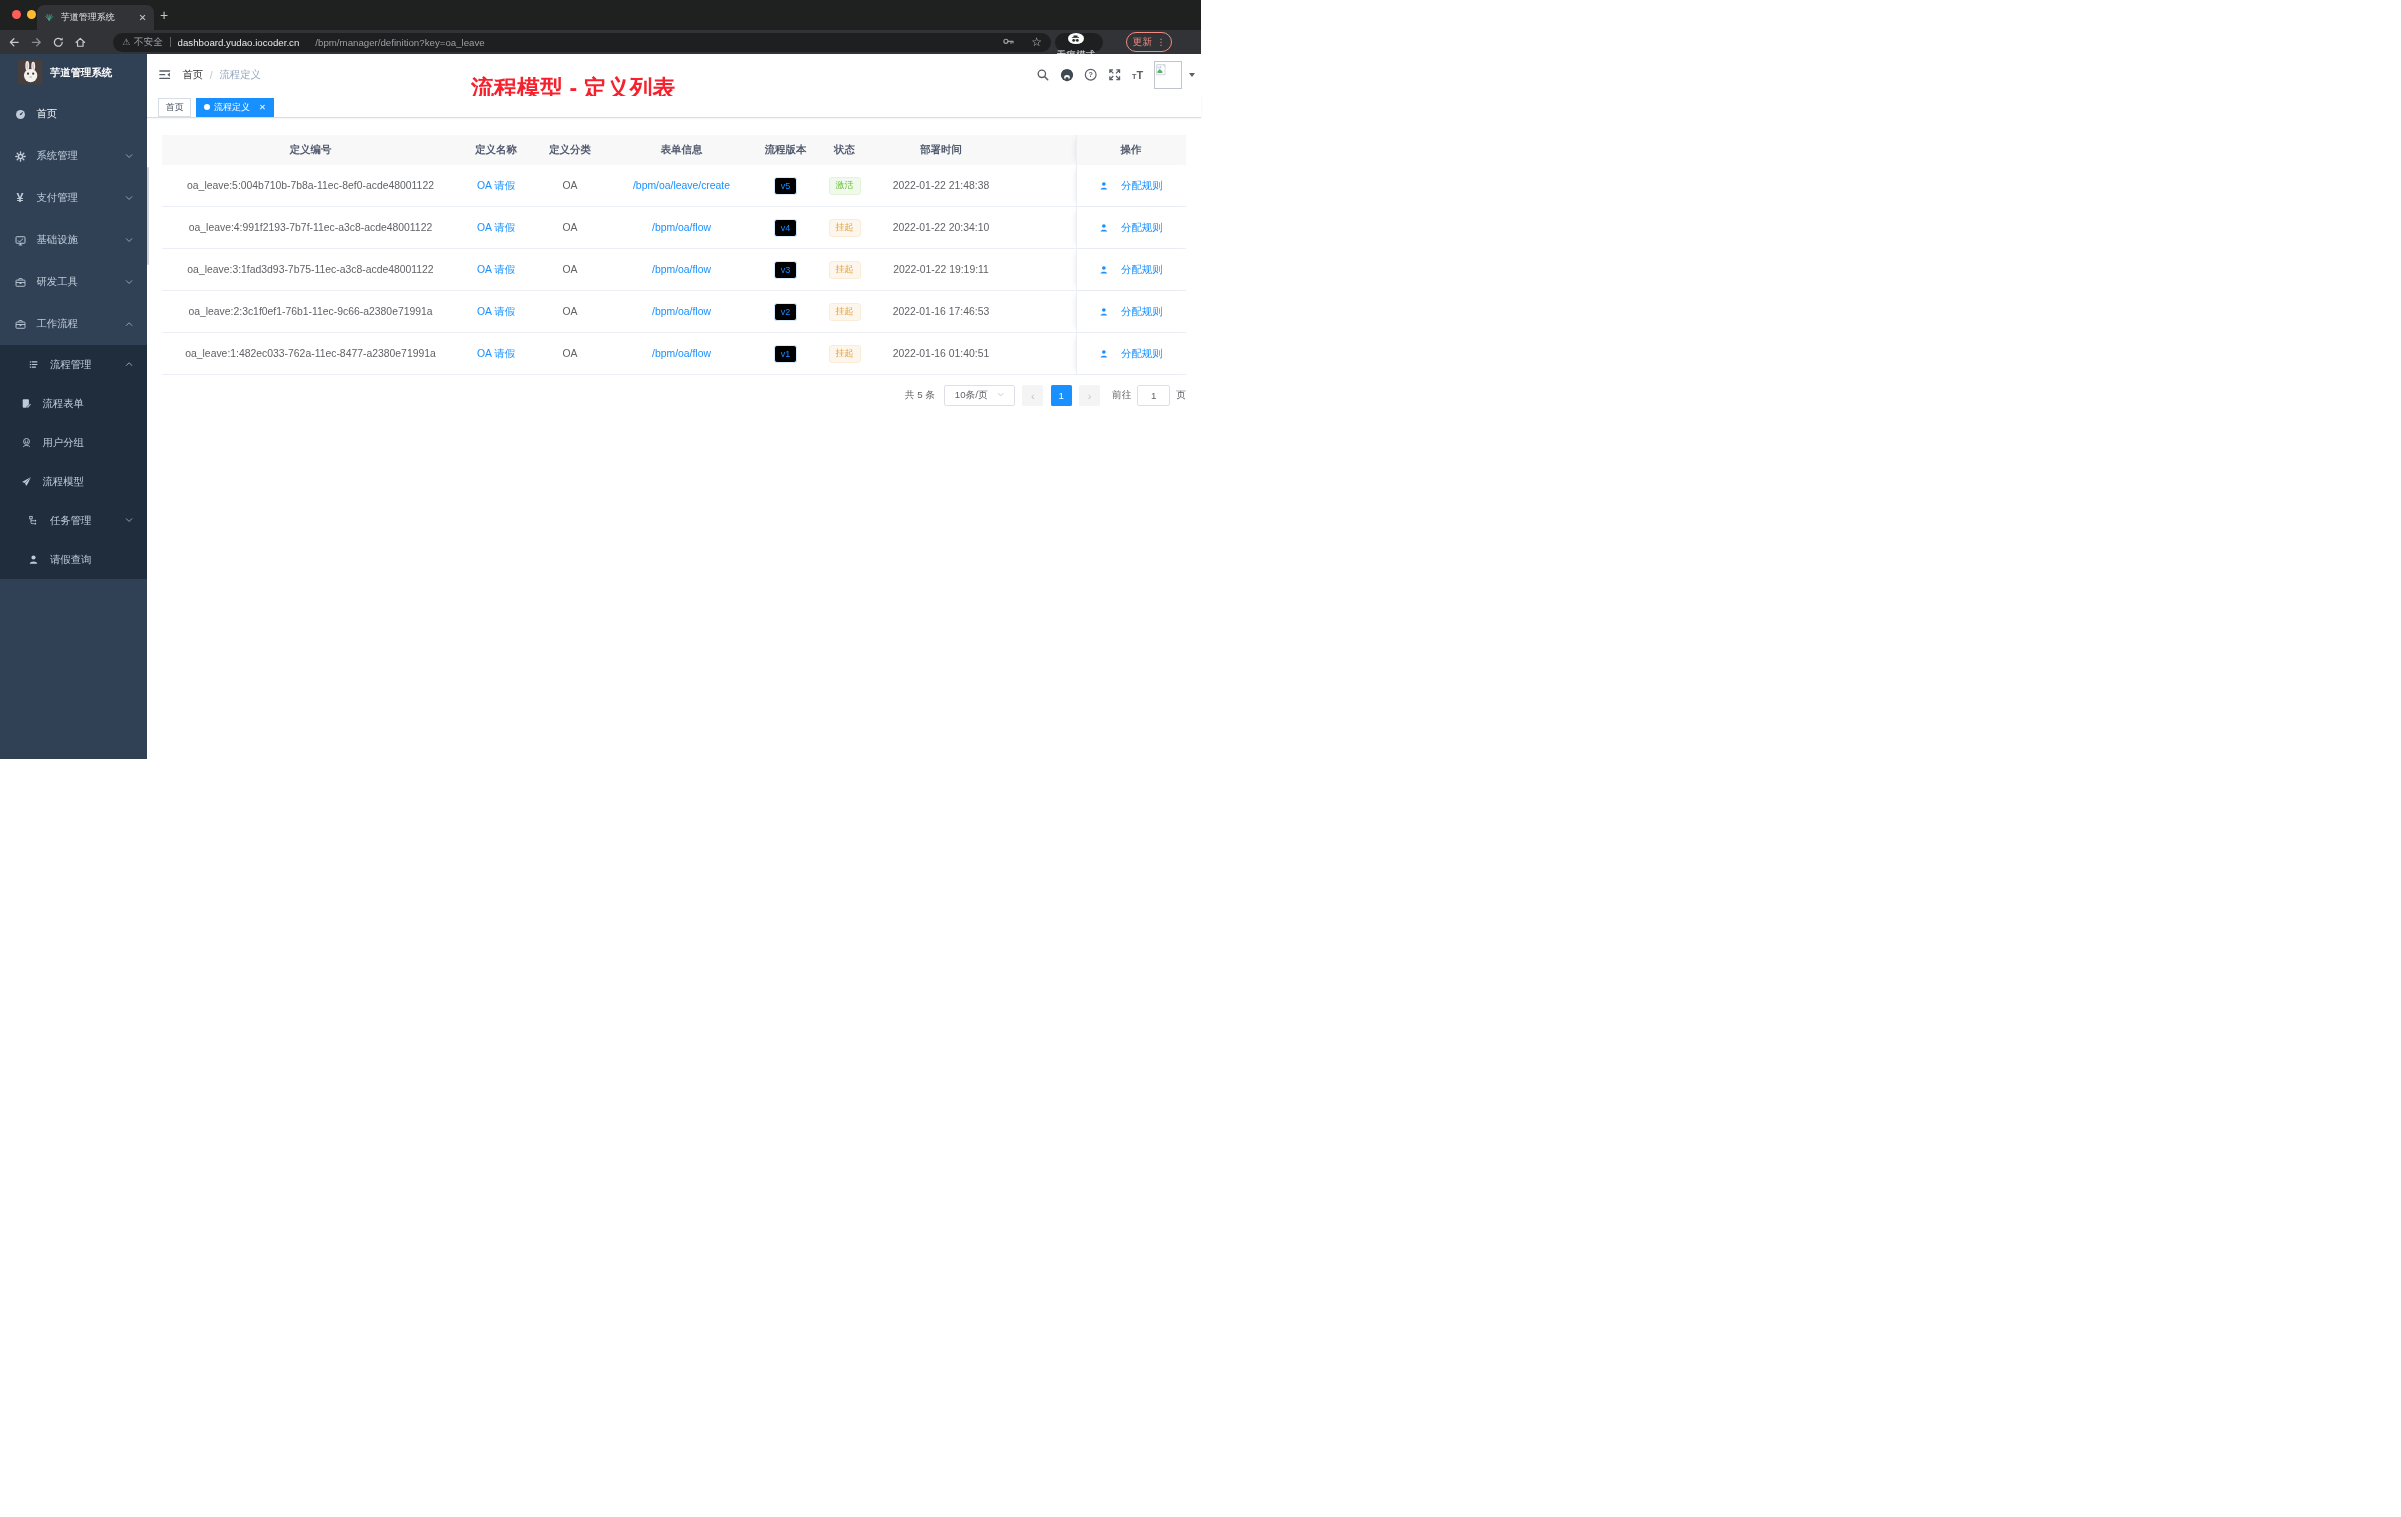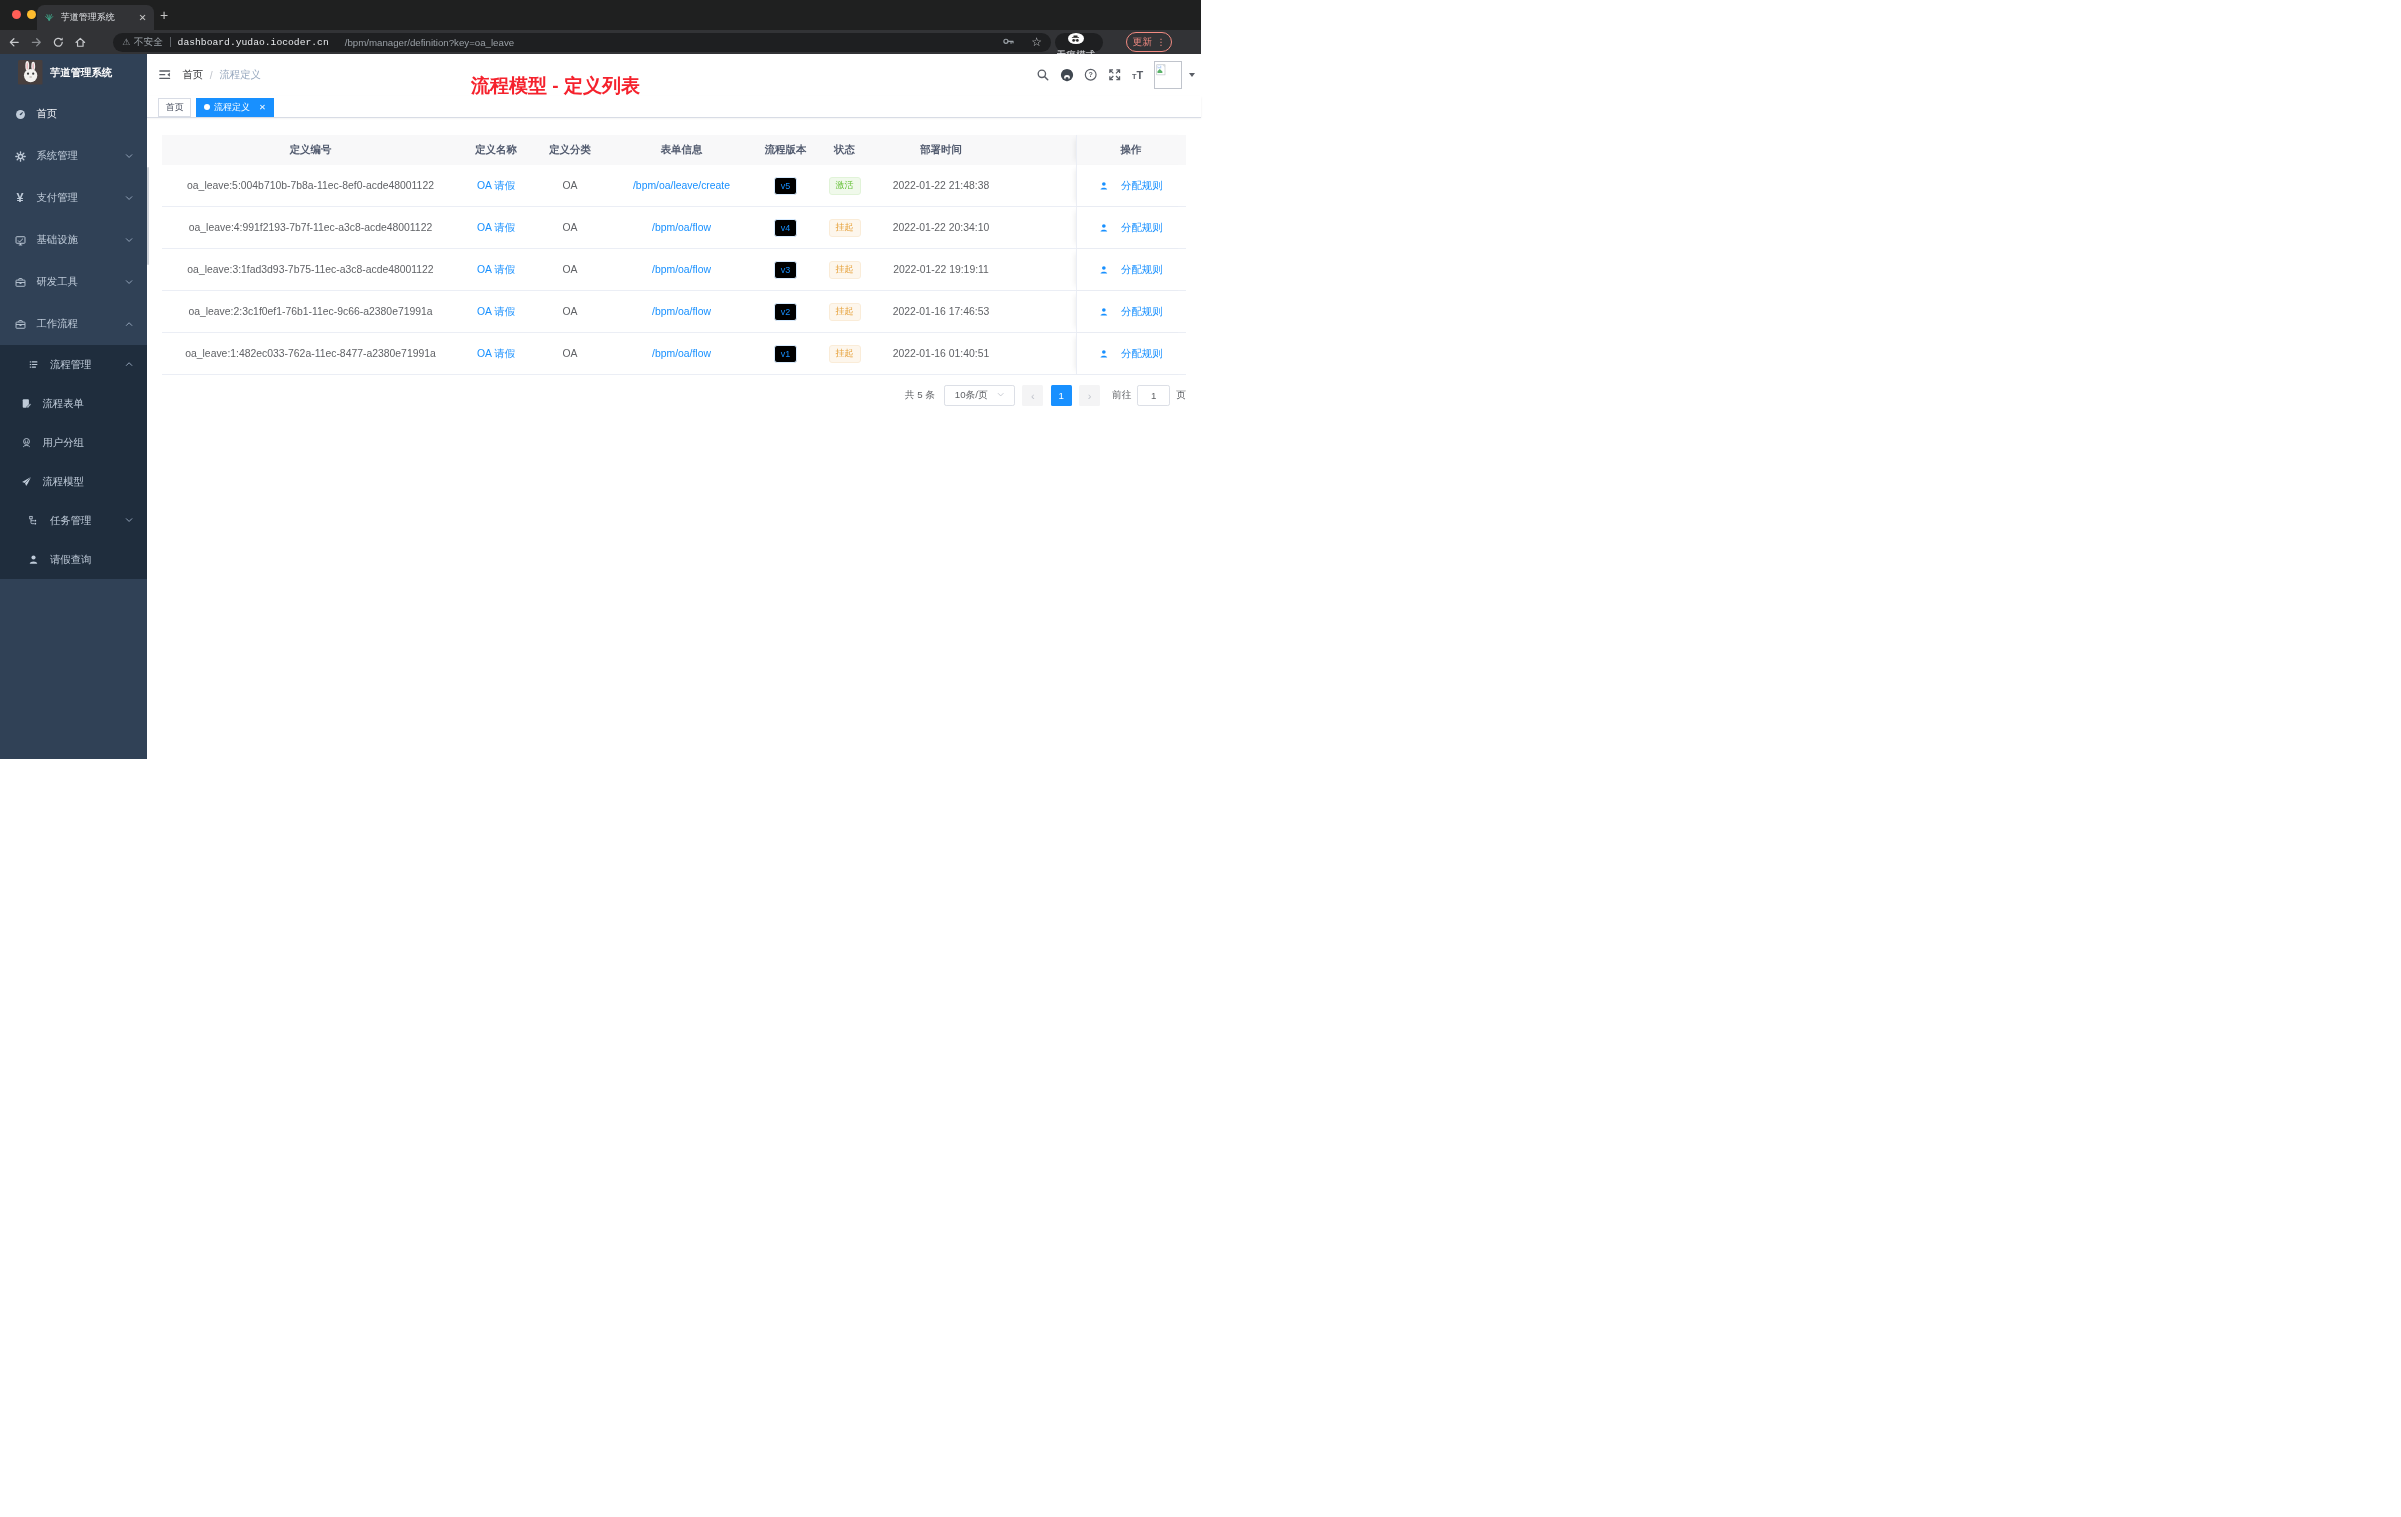--- a/index.html
+++ b/index.html
@@ -18,21 +18,21 @@
   .newtab { position:absolute; left:160px; top:7.4px; color:#c7c7c7; font-size:14px; font-weight:300; }
   .toolbar { position:absolute; left:0; top:30px; width:1201px; height:24px; background:#323336;
     display:flex; align-items:center; }
   .nav-ic { color:#c7c9cc; width:22px; text-align:center; flex:0 0 auto; }
   .nav-ic svg { display:block; margin:0 auto; }
   .urlbar { position:absolute; left:113px; top:33px; width:938px; height:18.6px; background:#1e1f21;
     border-radius:9.7px; display:flex; align-items:center; padding:0 9px; color:#9aa0a6; font-size:9.7px; }
   .warn { font-size:9px; margin-right:3.7px; color:#9aa0a6;}
   .sec-label { margin-right:6.7px; }
   .url-sep { width:0.7px; height:10.4px; background:#5f6368; margin-right:7.4px; }
-  .url-host { color:#e8eaed;font-family:Liberation Mono, monospace; }
+  .url-host { color:#e8eaed; }
   .url-path { color:#9aa0a6;margin-left:16px; }
   .urlbar .spacer { flex:1; }
   .incog { position:absolute; left:1055px; top:33px; height:18.6px; border-radius:9.7px; background:#1e1f21;
     display:flex; align-items:center; gap:5.2px; padding:0 7.4px 0 1.5px;flex-direction:column; }
   .incog-circle { width:15.6px; height:15.6px; background:#fff; border-radius:50%; display:flex; align-items:center; justify-content:center; }
   .incog-text { color:#e8eaed; font-size:9.7px; }
   .update-btn { position:absolute; left:1126px; top:32px; width:46px; height:20px; border:1.1px solid #f28b82;
     border-radius:10.4px; display:flex; align-items:center; justify-content:center; gap:4.5px;
     color:#f28b82; font-size:9.7px; }
   .vdots { color:#f28b82; font-size:9px; letter-spacing:0; }
@@ -58,21 +58,21 @@
   .scroll-thumb { position:absolute; left:147px; top:113px; width:2.2px; height:98px; background:#cfd3d9; border-radius:1.5px; z-index:6; }
 
   
   .main { position:absolute; left:147px; top:0; width:1054px; height:705px; }
   .navbar { position:relative; height:42px; background:#fff; display:flex; align-items:center; }
   .hamburger { padding:0 11px; color:#5a5e66; display:flex; align-items:center; }
   .crumb { font-size:10.4px; display:flex; gap:6.7px; align-items:center; }
   .crumb .c1 { color:#303133; }
   .crumb .sep { color:#c0c4cc; }
   .crumb .c2 { color:#97a8be; }
-  .annotation { position:absolute; left:324px; top:19.3px; font-size:19px; font-weight:700; color:#f5222d; white-space:nowrap; }
+  .annotation { position:absolute; left:324px; top:19.3px; font-size:23px; font-weight:700; color:#f5222d; white-space:nowrap; }
   .nav-right { position:absolute; right:6px; top:0; height:42px; display:flex; align-items:center; gap:10.4px; }
   .nr-ic { color:#5a5e66; display:flex; align-items:center; justify-content:center; }
   .tt { font-weight:700; color:#5a5e66; font-size:11px; display:flex; align-items:flex-end; }
   .tt .small { font-size:7.4px; }
   .avatar-box { width:28px; height:28px; border:0.7px solid #c0c4cc; background:#fff; display:flex; align-items:flex-start; padding:1.5px; }
   .caret-down { width:0; height:0; border-left:3.7px solid transparent; border-right:3.7px solid transparent; border-top:4.5px solid #5a5e66; margin-left:-3px; }
 
   .tags-bar { height:22px; background:#fff; border-bottom:0.7px solid #d8dce5; box-shadow:0 0.7px 2.2px rgba(0,0,0,.08); display:flex; align-items:flex-start; gap:4.5px; padding:1.5px 0 0 11px; position:relative; z-index:3;}
   .tag { height:19.3px; display:flex; align-items:center; padding:0 6.7px; font-size:9px; border:0.7px solid #d8dce5; background:#fff; color:#495060; cursor:pointer; }
   .tag.active { background:#1890ff; border-color:#1890ff; color:#fff; gap:4.5px; }

